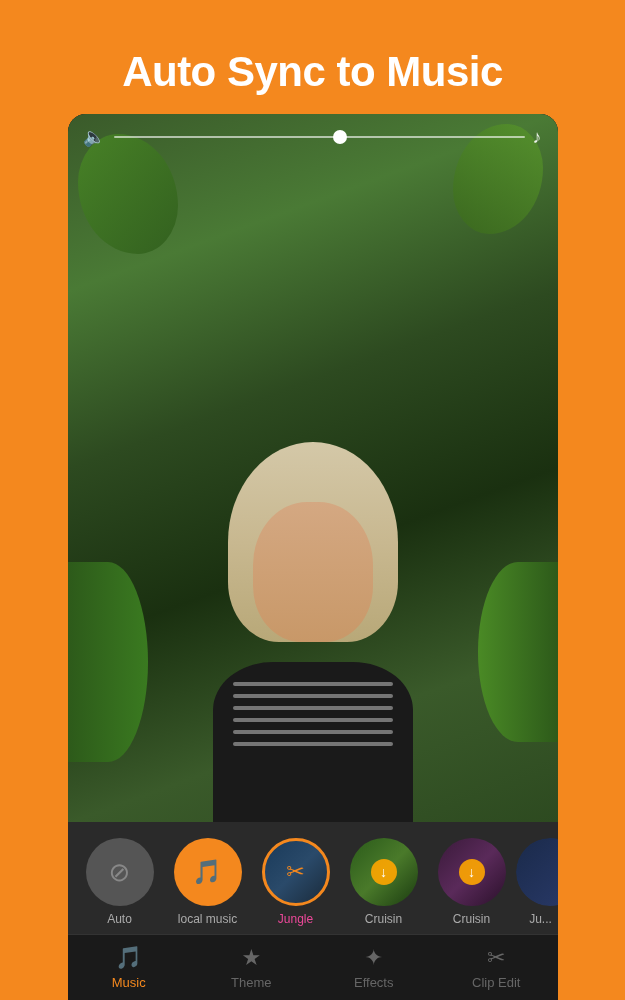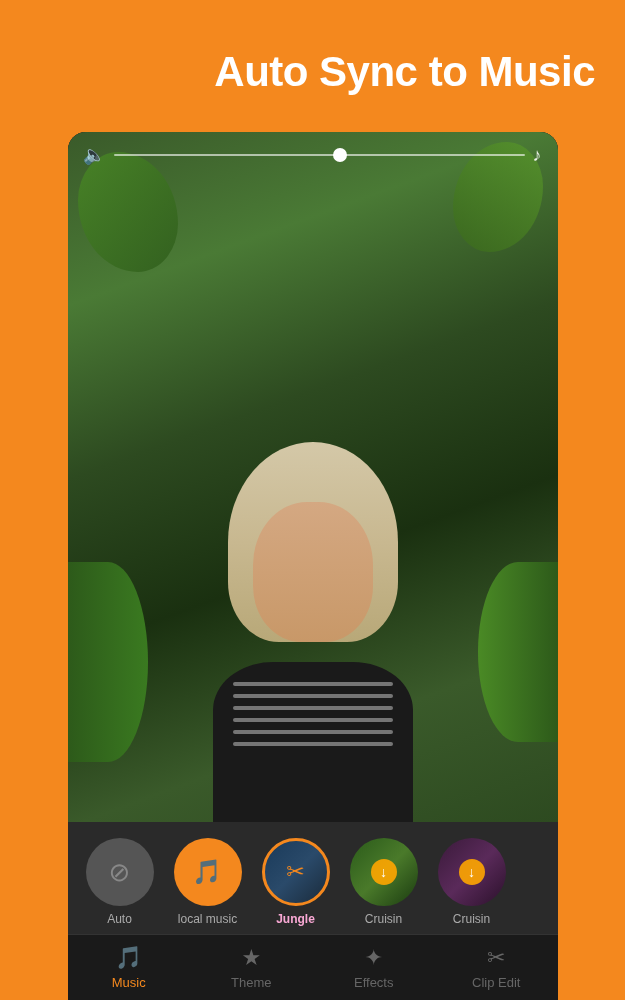--- a/index.html
+++ b/index.html
@@ -10,23 +10,23 @@
       background-color: #F4881E;
       font-family: 'Arial', sans-serif;
       overflow: hidden;
       display: flex;
       flex-direction: column;
       align-items: center;
     }
 
     .header {
       width: 100%;
-      padding: 48px 30px 36px;
-      display: flex;
-      justify-content: flex-end;
+      padding: 48px 30px 18px;
+      display: flex;
+      justify-content: center;
       align-items: center;
     }
 
     .header-title {
       font-size: 42px;
       font-weight: 900;
       color: #FFFFFF;
       text-align: center;
       letter-spacing: -0.5px;
     }
@@ -301,22 +301,22 @@
       font-size: 14px;
       color: white;
     }
 
     .music-label {
       font-size: 12px;
       color: #aaa;
     }
 
     .music-label-active {
-      color: #f9a8d4;
-      font-weight: bold;
+      color: #ec4899;
+      font-weight: normal;
     }
 
     
     .bottom-nav {
       background: #1a1a1a;
       display: flex;
       border-top: 1px solid #333;
     }
 
     .nav-item {
@@ -426,20 +426,26 @@
 
       <div class="music-item">
         <div class="music-icon-circle circle-img-cruisin" style="position:relative;">
           <div class="cruisin-download">
             <span>↓</span>
           </div>
         </div>
         <span class="music-label">Cruisin</span>
       </div>
 
+      <div class="music-item" style="min-width:50px; overflow:hidden;">
+        <div style="width:50px; height:68px; overflow:hidden; border-radius:34px 0 0 34px;">
+          <div class="music-icon-circle circle-img-partial" style="border-radius:50%;"></div>
+        </div>
+        <span class="music-label">Ju...</span>
+      </div>
 
     </div>
   </div>
 
   <div class="bottom-nav">
 
     <div class="nav-item">
       <span class="nav-icon nav-icon-active">🎵</span>
       <span class="nav-label nav-label-active">Music</span>
     </div>

